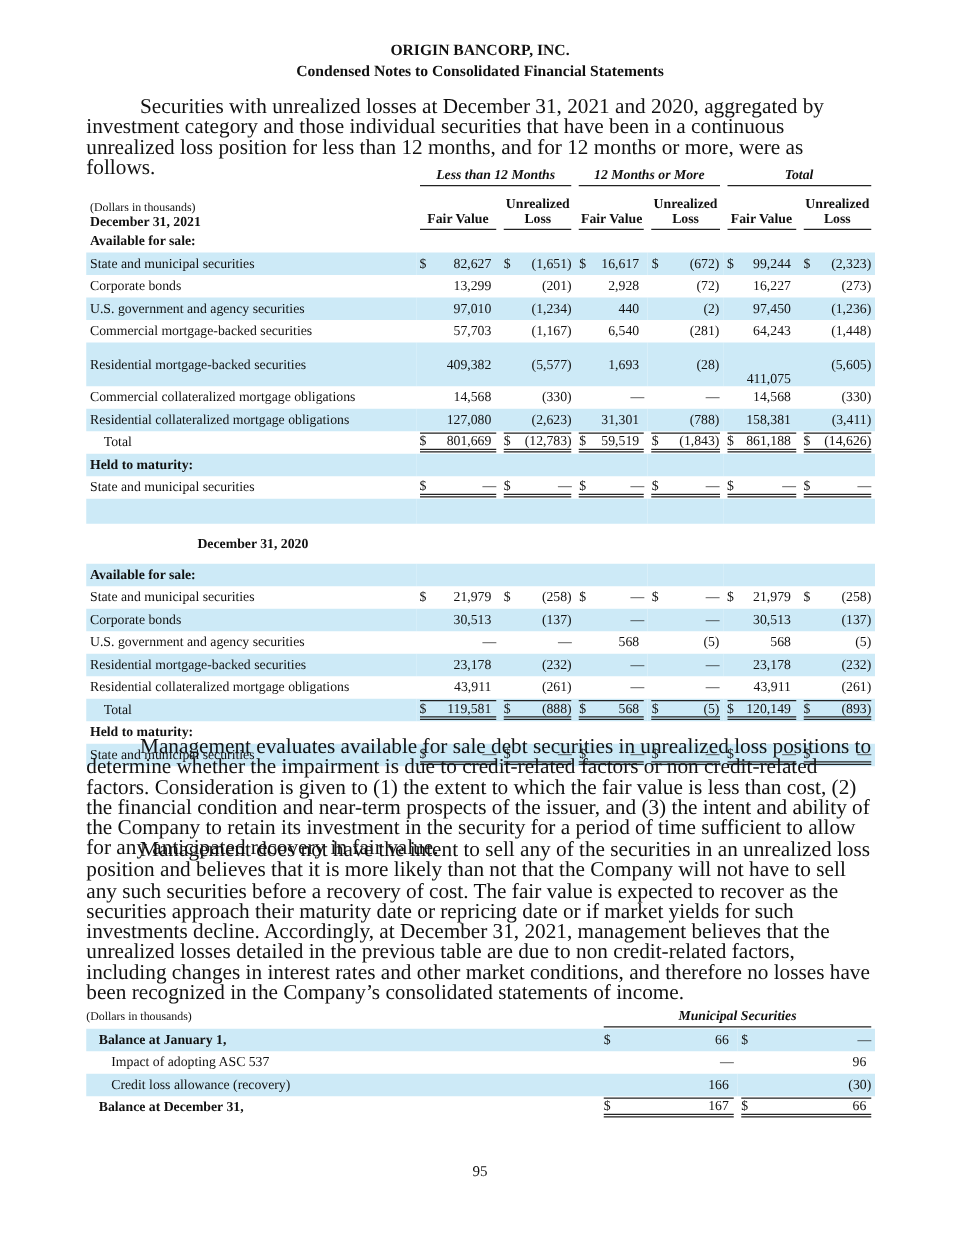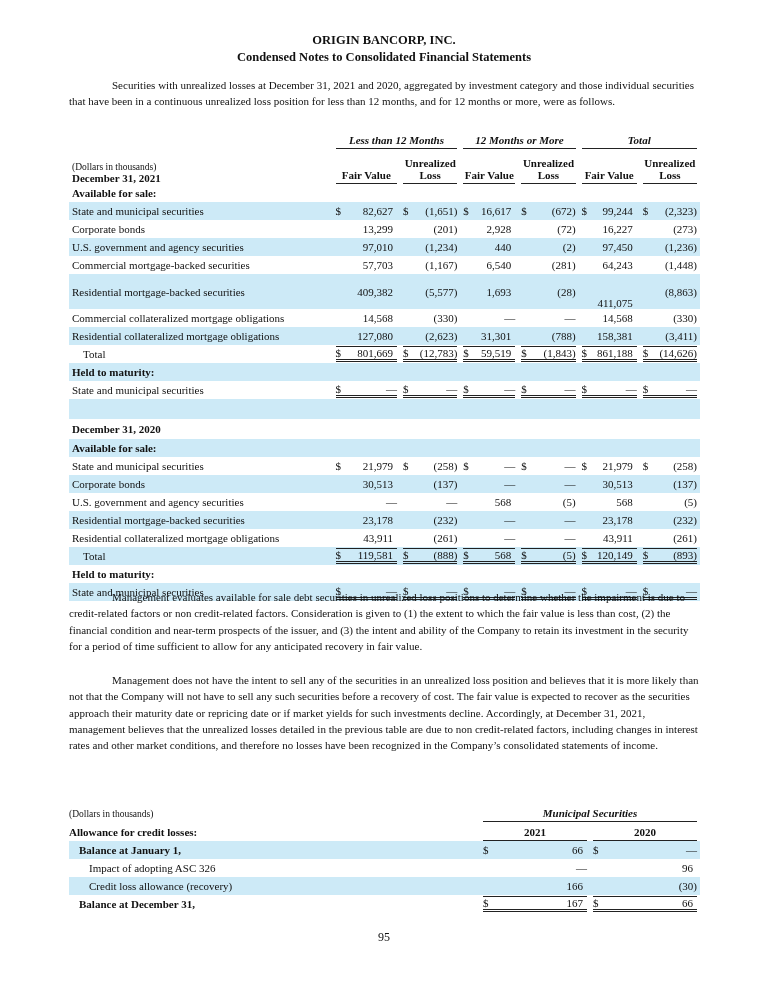--- a/index.html
+++ b/index.html
@@ -1,19 +1,19 @@
 <!DOCTYPE html>
 <html><head>
 <meta charset="utf-8">
 <style>
   html, body { margin: 0; padding: 0; background: #ffffff; }
   body { width: 768px; height: 993px; position: relative; font-family: "Liberation Serif", serif; color: #111; overflow: hidden; }
   .page { position: absolute; left: 0; top: 0; width: 768px; height: 993px; }
   .hdr { position: absolute; left: 0; width: 768px; text-align: center; font-weight: bold; font-size: 12.5px; }
-  .para { position: absolute; left: 69px; width: 631px; font-size: 11px; line-height: 16.3px; text-indent: 43px; text-align: left; }
+  .para { position: absolute; left: 69px; width: 631px; font-size: 17px; line-height: 16.3px; text-indent: 43px; text-align: left; }
   table { border-collapse: collapse; font-size: 11px; }
   .t1 { position: absolute; left: 69px; top: 132px; width: 631px; }
   .t1 td { padding: 0; height: 18px; white-space: nowrap; vertical-align: middle; }
   .shade td { background: #cdeaf7; }
   .lbl { width: 236px; padding-left: 3px !important; }
   .lbl.indent { padding-left: 14px !important; }
   .b { font-weight: bold; }
   .grp { text-align: center; font-weight: bold; font-size: 11px; font-style: italic; }
   .grp span { display: block; border-bottom: 1px solid #222; margin: 0 3px; padding-bottom: 2px; }
   .sub { text-align: center; font-weight: bold; font-size: 11px; vertical-align: bottom !important; line-height: 12px; }
@@ -266,21 +266,21 @@
           </td>
           <td class="" style="width: 58px;">
             <div class="inner">
               <span></span>
               <span style="padding-right: 4px; margin-top: 23px;">411,075</span>
             </div>
           </td>
           <td class="" style="width: 52px;">
             <div class="inner">
               <span></span>
-              <span>(8,863)</span>
+              <span>(5,605)</span>
             </div>
           </td>
         </tr>
         <tr>
           <td class="lbl" style="width: 236px;">Commercial collateralized mortgage obligations</td>
           <td class="" style="width: 64px;">
             <div class="inner">
               <span></span>
               <span style="padding-right: 4px;">14,568</span>
             </div>
@@ -444,21 +444,21 @@
         </tr>
         <tr class="shade" style="height: 20px;">
           <td class="lbl"></td>
           <td style="width: 64px;"></td>
           <td style="width: 52px;"></td>
           <td style="width: 52px;"></td>
           <td style="width: 52px;"></td>
           <td style="width: 58px;"></td>
           <td style="width: 52px;"></td>
         </tr>
-        <tr style="height: 20px;">
+        <tr style="height: 32px; text-align: center;">
           <td class="lbl b" style="width: 236px;">December 31, 2020</td>
           <td style="width: 64px;"></td>
           <td style="width: 52px;"></td>
           <td style="width: 52px;"></td>
           <td style="width: 52px;"></td>
           <td style="width: 58px;"></td>
           <td style="width: 52px;"></td>
         </tr>
         <tr class="shade">
           <td class="lbl b" style="width: 236px;">Available for sale:</td>
@@ -758,46 +758,37 @@
   <div class="para" style="top:672px;">Management does not have the intent to sell any of the securities in an unrealized loss position and believes that it is more likely than not that the Company will not have to sell any such securities before a recovery of cost. The fair value is expected to recover as the securities approach their maturity date or repricing date or if market yields for such investments decline. Accordingly, at December 31, 2021, management believes that the unrealized losses detailed in the previous table are due to non credit-related factors, including changes in interest rates and other market conditions, and therefore no losses have been recognized in the Company’s consolidated statements of income.</div>
 
   <table class="t2">
     <tbody id="t2body">
         <tr>
           <td class="small" style="width: 411px; padding-left: 0px;">(Dollars in thousands)</td>
           <td colspan="2" class="grp">
             <span>Municipal Securities</span>
           </td>
         </tr>
-        <tr>
-          <td class="b">Allowance for credit losses:</td>
-          <td class="sub" style="width: 110px;">
-            <span>2021</span>
-          </td>
-          <td class="sub" style="width: 110px;">
-            <span>2020</span>
-          </td>
-        </tr>
         <tr class="shade">
           <td style="padding-left: 10px; font-weight: bold;">Balance at January 1,</td>
           <td style="width: 110px;">
             <div class="inner">
               <span>$</span>
               <span style="padding-right: 4px;">66</span>
             </div>
           </td>
           <td style="width: 110px;">
             <div class="inner">
               <span>$</span>
               <span>—</span>
             </div>
           </td>
         </tr>
         <tr>
-          <td style="padding-left: 20px;">Impact of adopting ASC 326</td>
+          <td style="padding-left: 20px;">Impact of adopting ASC 537</td>
           <td style="width: 110px;">
             <div class="inner">
               <span></span>
               <span>—</span>
             </div>
           </td>
           <td style="width: 110px;">
             <div class="inner">
               <span></span>
               <span style="padding-right: 4px;">96</span>

